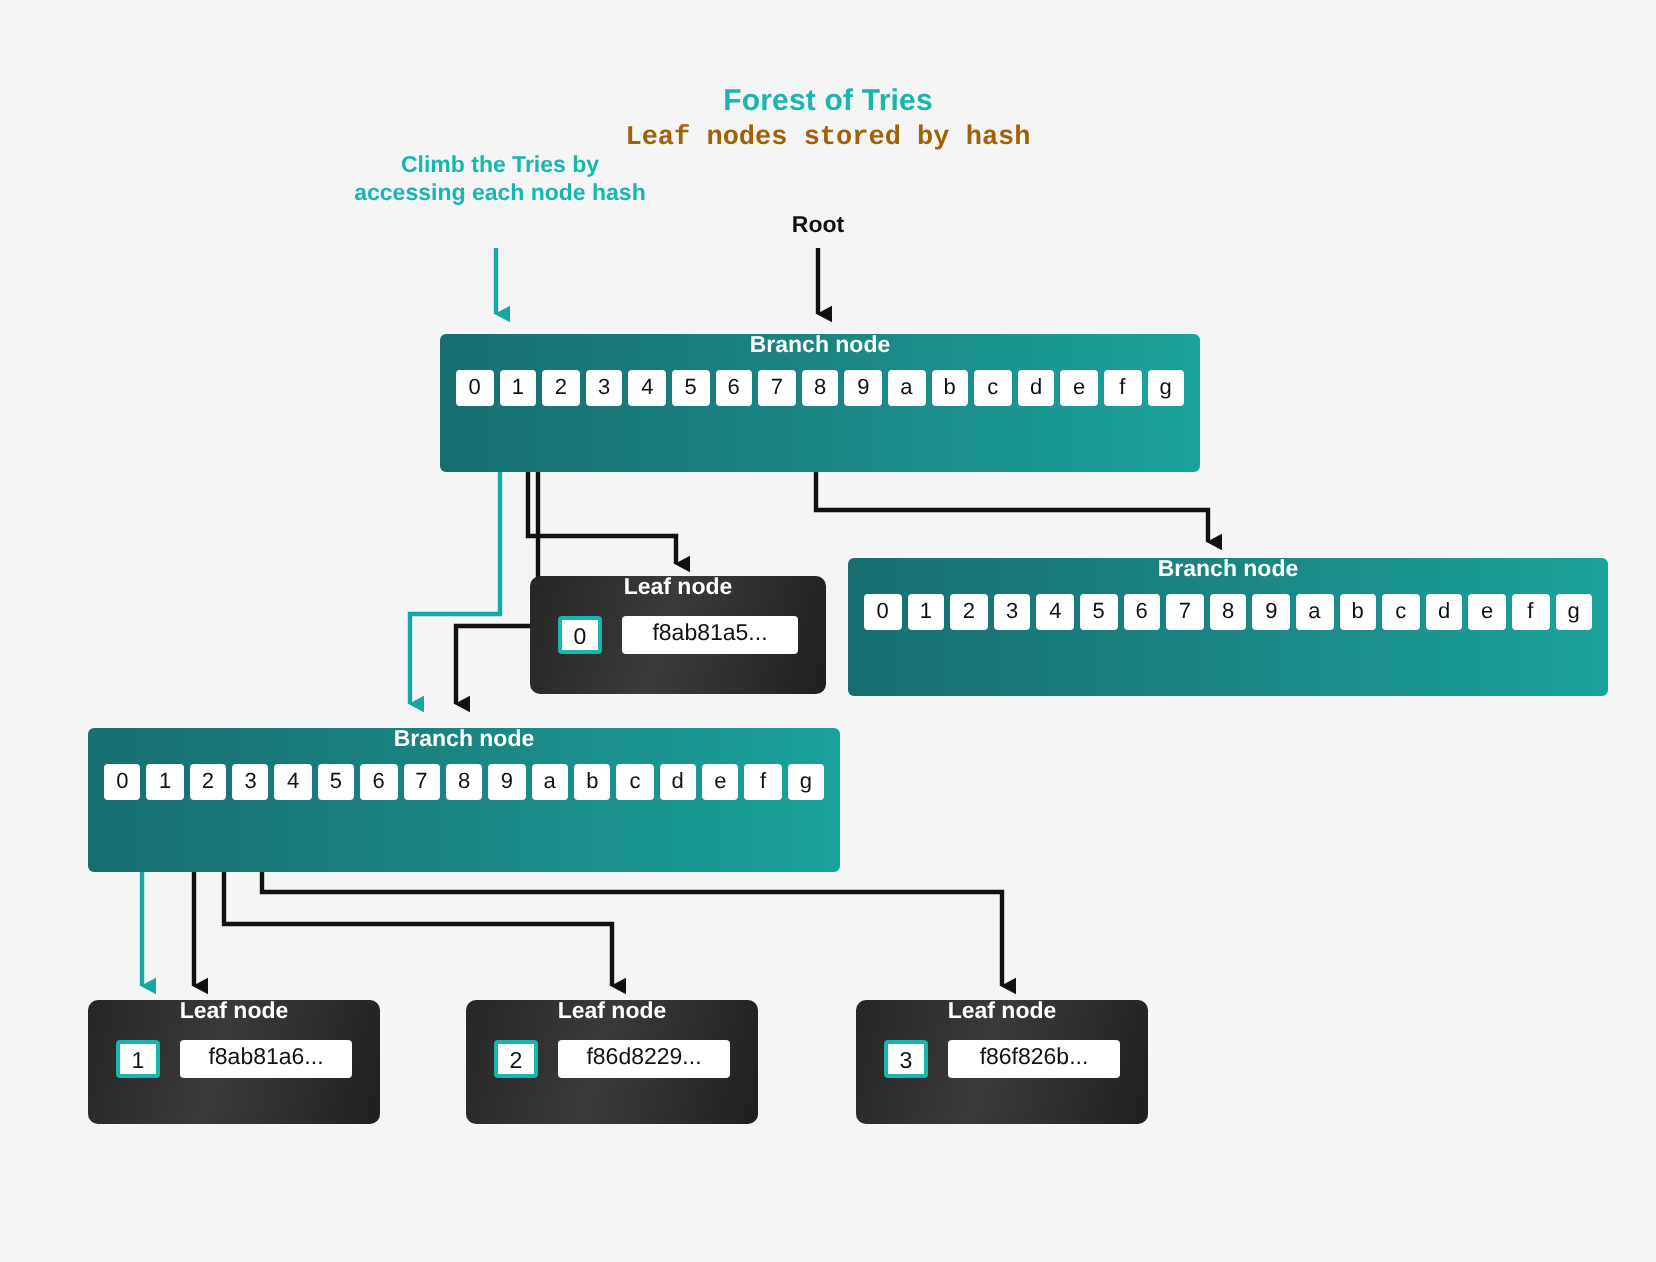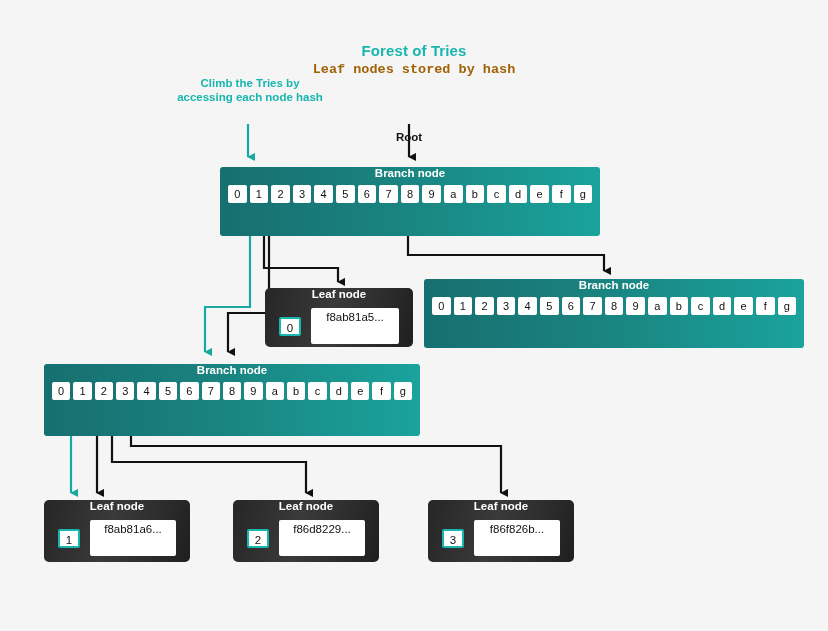--- a/index.html
+++ b/index.html
@@ -23,21 +23,21 @@
     text-align:center;
     font-size:13.5px;font-weight:bold;color:#a16207;font-family:Liberation Mono, monospace;
   }
 
   
   .annot{
     position:absolute;text-align:center;
     font-size:11.5px;font-weight:bold;line-height:14px;
   }
   .annot.teal{color:#17b6ae;}
-  .annot.dark{color:#111;margin-top:24px;}
+  .annot.dark{color:#111;}
 
   
   .branch{
     position:absolute;
     background:linear-gradient(90deg,#176f6f 0%,#1a8481 48%,#1aa39c 100%);
     border-radius:3px;
     box-sizing:border-box;
   }
   .branch .bt{
     text-align:center;color:#fff;font-size:11.5px;font-weight:bold;
@@ -68,21 +68,21 @@
   .leaf .lrow{
     display:flex;align-items:center;gap:10px;
     padding:8px 14px 13px 14px;
   }
   .leaf .idx{
     width:22px;height:19px;line-height:19px;
     background:#fff;color:#111;font-size:11.5px;text-align:center;
     border:2px solid #17b6ae;border-radius:2px;box-sizing:border-box;
   }
   .leaf .hash{
-    flex:1;height:36px;line-height:19px;
+    flex:1;height:19px;line-height:19px;
     background:#fff;color:#111;font-size:11.5px;text-align:center;
     border-radius:2px;
   }
 
   
   #wires{position:absolute;left:0;top:0;width:828px;height:631px;pointer-events:none;}
 </style>
 </head>
 <body>
 

